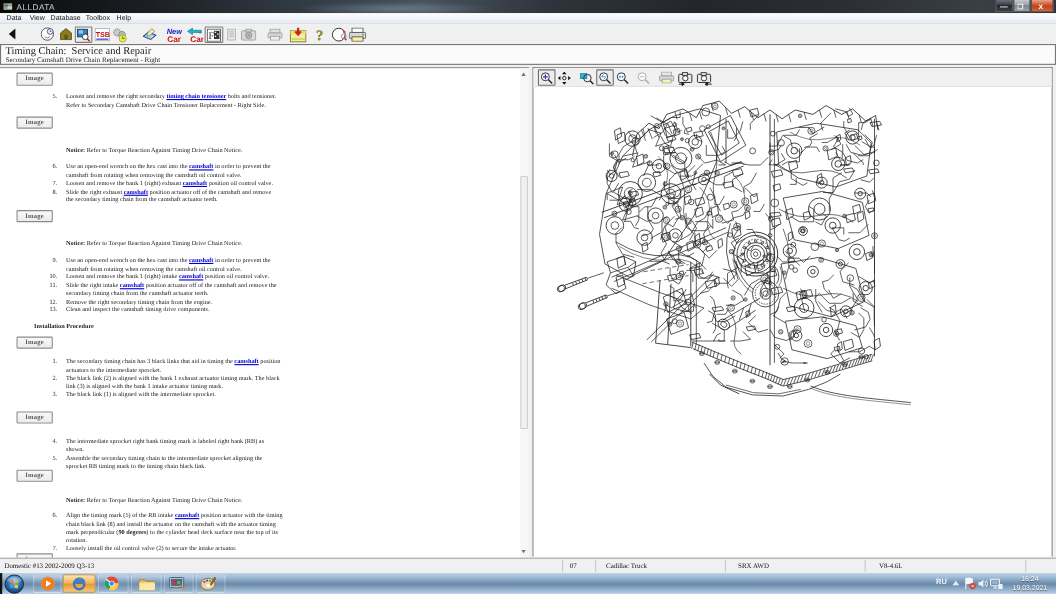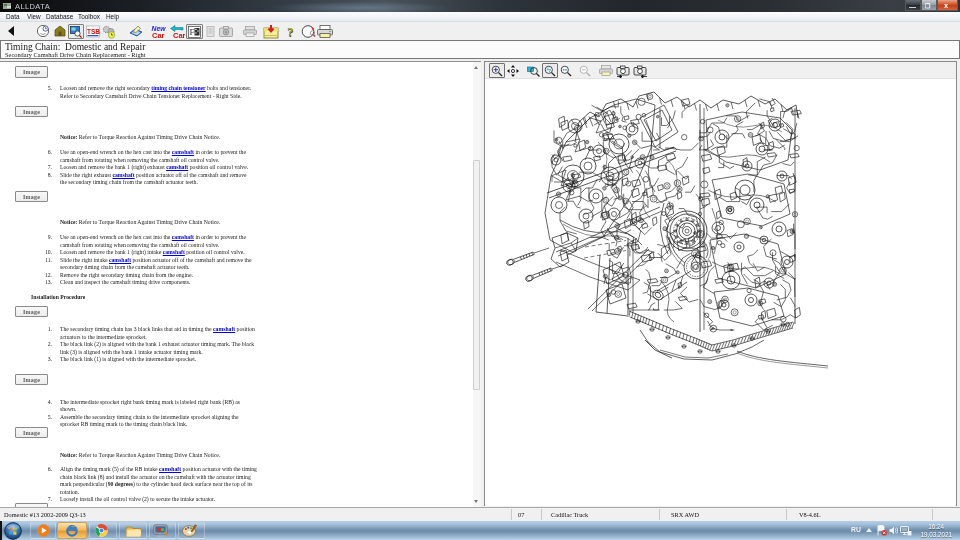--- a/index.html
+++ b/index.html
@@ -145,21 +145,21 @@
       <circle cx="11.5" cy="8" r="2.2" fill="none" stroke="#888" stroke-width="0.8"></circle>
     </svg>
 <svg class="abs" style="left:317px;top:3px" width="16" height="13" viewBox="0 0 16 13">
       <rect x="3" y="0.5" width="10" height="4" fill="#fff" stroke="#555" stroke-width="0.8"></rect>
       <rect x="0.5" y="4.5" width="15" height="5.5" rx="1" fill="#d8d8d8" stroke="#555" stroke-width="0.8"></rect>
       <rect x="3" y="8.5" width="10" height="4" fill="#f7f3a0" stroke="#555" stroke-width="0.8"></rect>
       <circle cx="13" cy="6.5" r="0.8" fill="#4a4"></circle>
     </svg>
 </div>
 <div id="headbox" class="abs"></div>
-<div id="htitle" class="abs">Timing Chain:  Domestic and Repair</div>
+<div id="htitle" class="abs">Timing Chain:  Service and Repair</div>
 <div id="hsub" class="abs">Secondary Camshaft Drive Chain Replacement - Right</div>
 <div id="leftpanel" class="abs" style="overflow:hidden">
 <div class="imgbtn" style="top:4px">Image</div>
 <div class="num" style="top:23px">5.</div>
 <div class="tl" style="left:60px;top:23px">Loosen and remove the right secondary <span class="lnk">timing chain tensioner</span> bolts and tensioner.</div>
 <div class="tl" style="left:60px;top:30.5px">Refer to Secondary Camshaft Drive Chain Tensioner Replacement - Right Side.</div>
 <div class="imgbtn" style="top:43.5px">Image</div>
 <div class="tl" style="left:60px;top:71.5px"><span class="b">Notice:</span> Refer to Torque Reaction Against Timing Drive Chain Notice.</div>
 <div class="num" style="top:87px">6.</div>
 <div class="tl" style="left:60px;top:87px">Use an open-end wrench on the hex cast into the <span class="lnk">camshaft</span> in order to prevent the</div>

